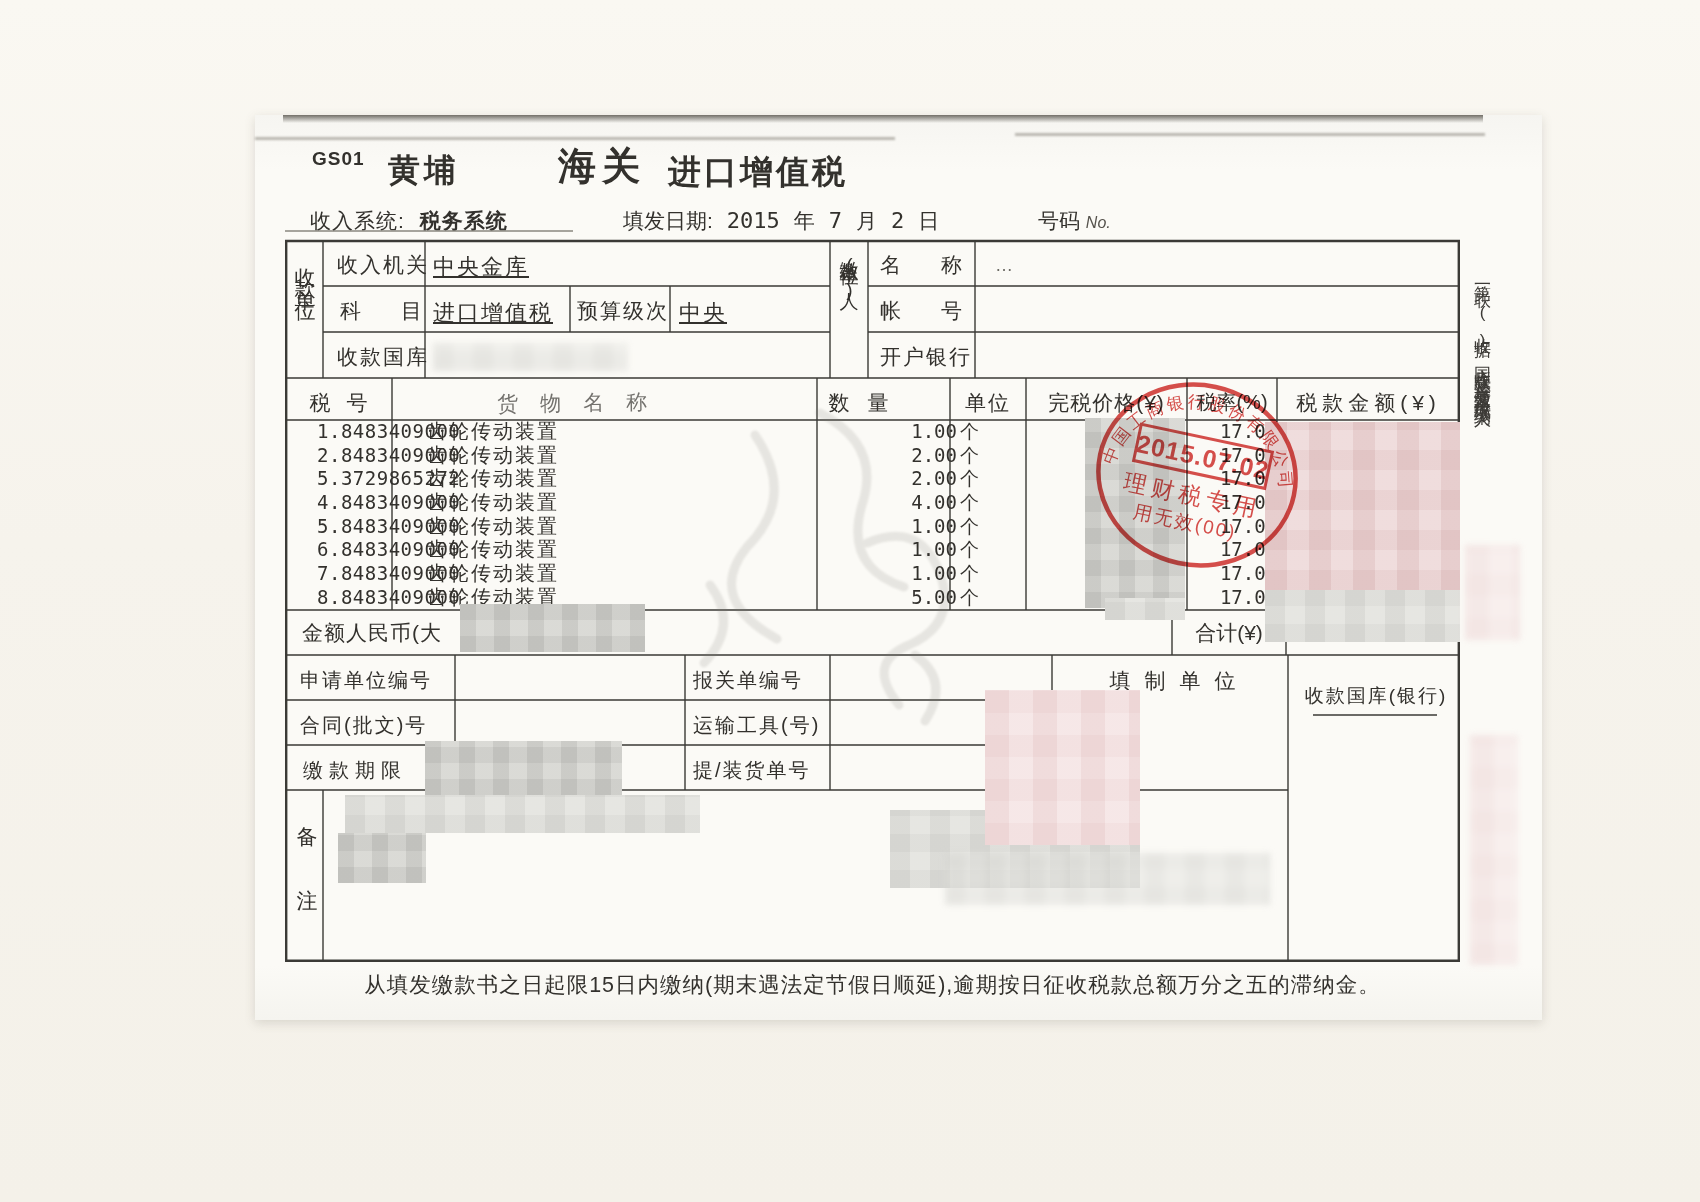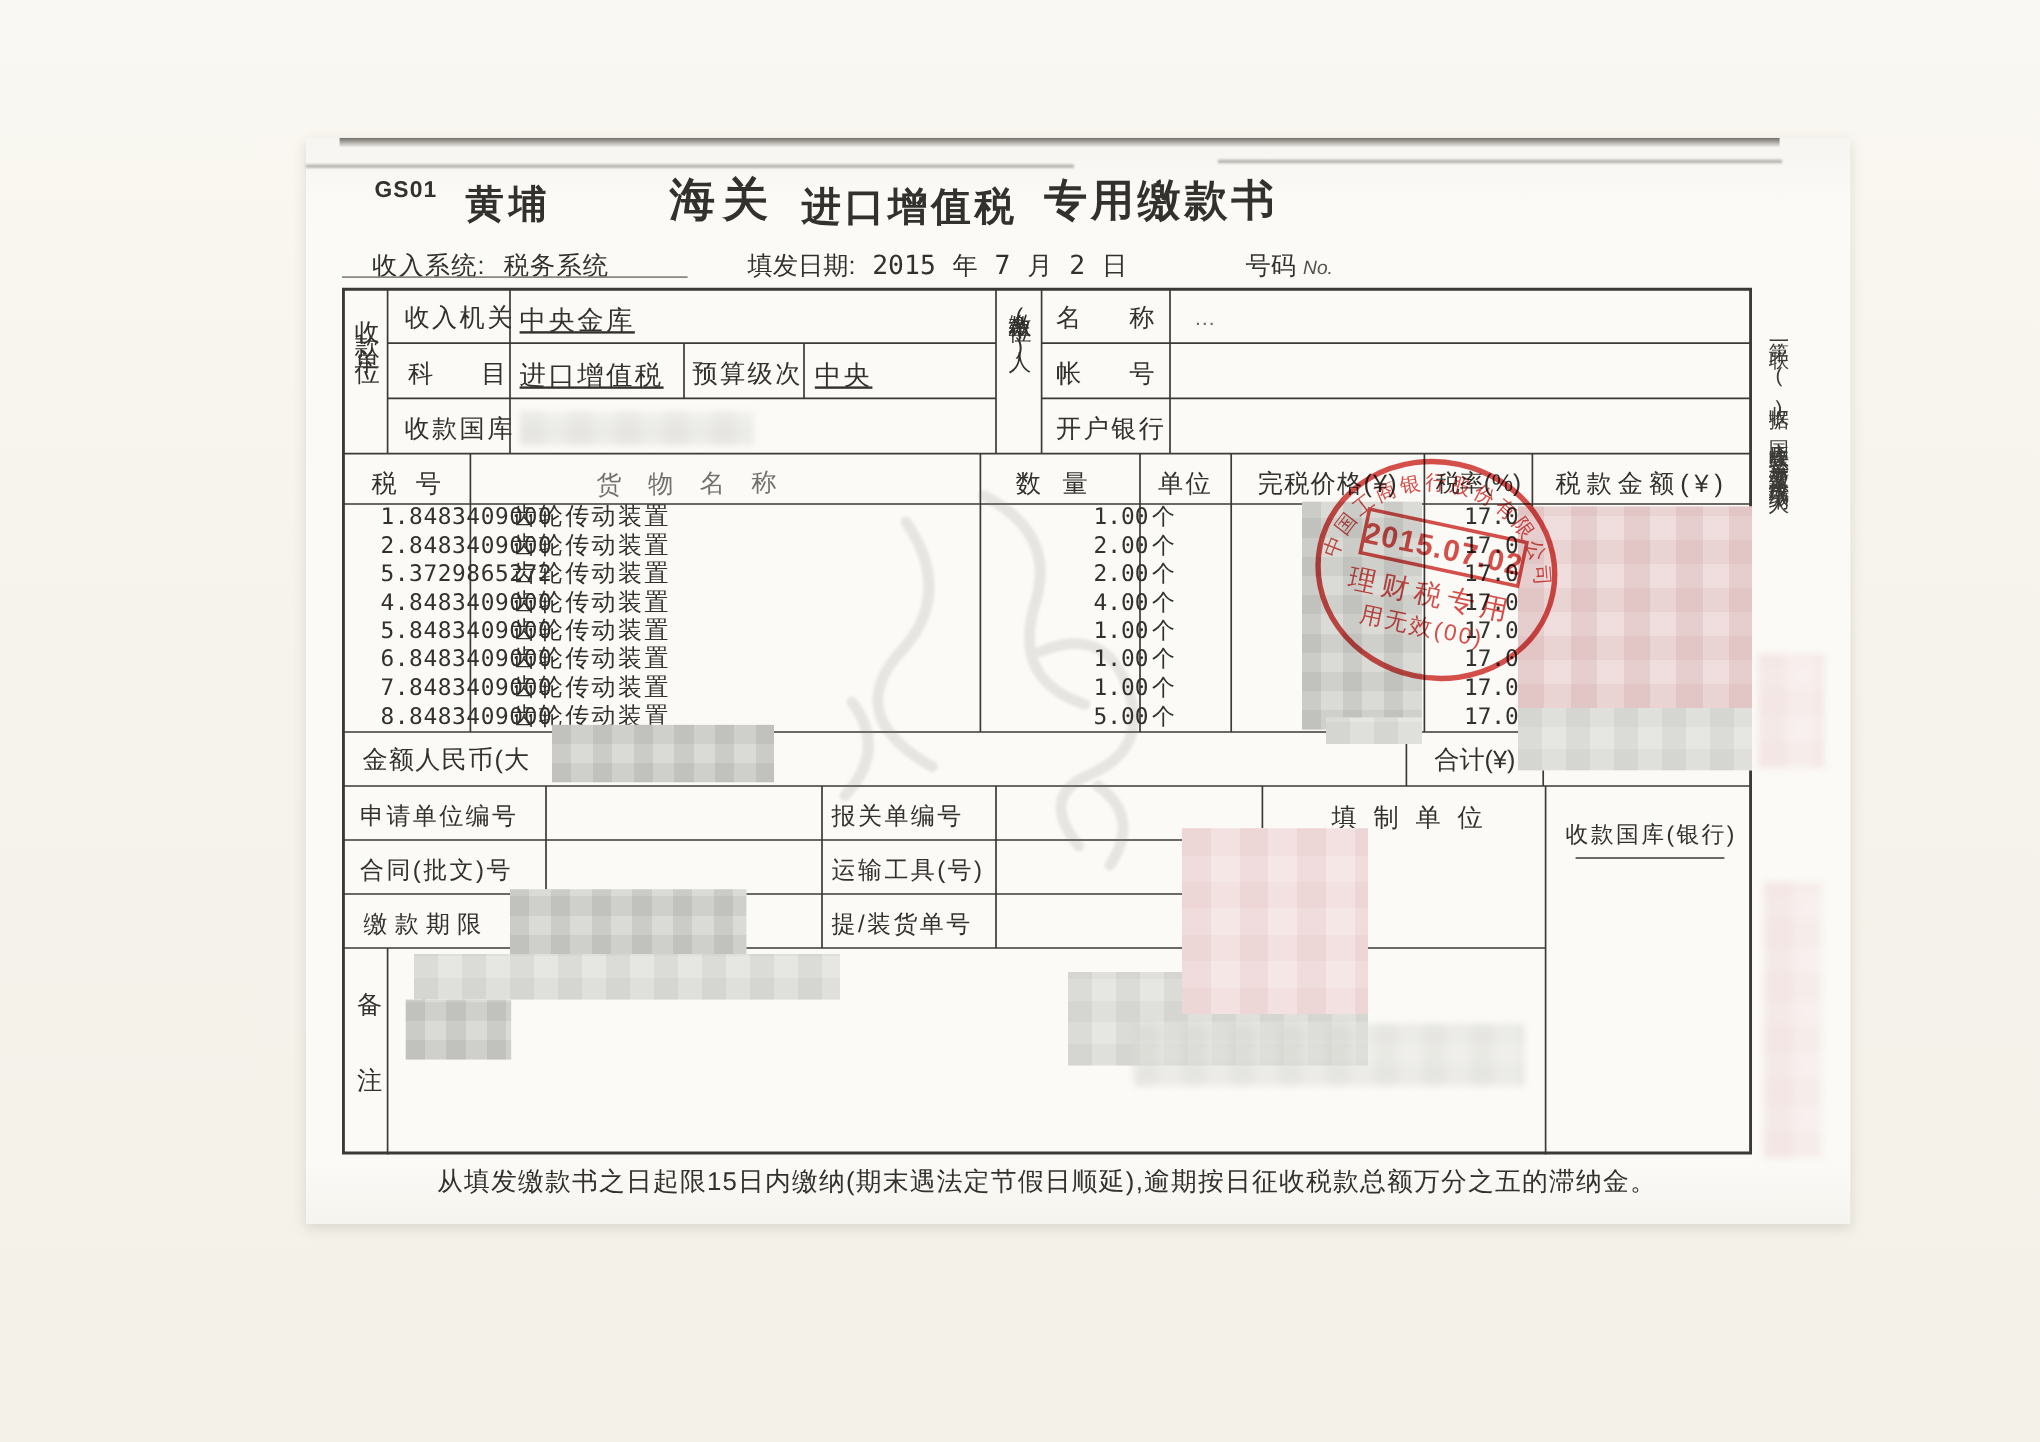--- a/index.html
+++ b/index.html
@@ -70,25 +70,24 @@
 
     <div class="abs scan-strip" style="left:28px;top:0;width:1200px;height:8px;"></div>
     <div class="abs scan-line" style="left:0;top:22px;width:640px;height:3px;"></div>
     <div class="abs scan-line" style="left:760px;top:18px;width:470px;height:3px;"></div>
 
     <div class="abs ink form-code">GS01</div>
     <div class="abs ink customs-name">黄埔</div>
     <div class="abs ink title">
       <span class="t1">海关</span>
       <span class="t2">进口增值税</span>
-      <span class="t3">专用缴款书</span>
     </div>
     <div class="abs ink sysline">
       <span>收入系统:</span>
-      <span style="margin-left:8px;">税务系统</span>
+      <span style="margin-left:8px;font-weight:bold;">税务系统</span>
     </div>
     <div class="abs ink dateline">
       <span>填发日期:</span>
       <span class="dnum num">2015</span>
       <span>年</span>
       <span class="dnum num">7</span>
       <span>月</span>
       <span class="dnum num">2</span>
       <span>日</span>
     </div>
@@ -140,21 +139,21 @@
     <div class="abs mz mz-lgrey blur-smudge" style="left:178px;top:228px;width:195px;height:28px;"></div>
 
     <div class="abs ink vtext" style="left:581px;top:131px;font-size:19px;letter-spacing:2px;">缴款单位(人)</div>
     <div class="abs ink cell-label ls-wide" style="left:625px;top:136px;">名称</div>
     <div class="abs faint" style="left:740px;top:140px;font-size:18px;letter-spacing:3px;">…</div>
     <div class="abs ink cell-label ls-wide" style="left:625px;top:182px;">帐号</div>
     <div class="abs ink cell-label" style="left:625px;top:228px;">开户银行</div>
 
     <div class="abs ink g-head" style="left:30px;top:263px;width:107px;letter-spacing:16px;text-indent:16px;">税号</div>
     <div class="abs ink g-head" style="left:137px;top:263px;width:360px;letter-spacing:22px;text-indent:22px;opacity:.68;transform:rotate(-.8deg);">货物名称</div>
-    <div class="abs ink g-head" style="left:560px;top:263px;width:123px;letter-spacing:18px;text-indent:18px;">数量</div>
+    <div class="abs ink g-head" style="left:542px;top:263px;width:123px;letter-spacing:18px;text-indent:18px;">数量</div>
     <div class="abs ink g-head" style="left:695px;top:263px;width:76px;letter-spacing:2px;">单位</div>
     <div class="abs ink g-head" style="left:771px;top:263px;width:161px;letter-spacing:1px;">完税价格(¥)</div>
     <div class="abs ink g-head" style="left:932px;top:263px;width:90px;font-size:20px;">税率(%)</div>
     <div class="abs ink g-head" style="left:1022px;top:263px;width:183px;letter-spacing:5px;">税款金额(¥)</div>
 
     <div class="abs ink g-rows">
       <div class="g-row">
         <span class="c-tax num">1.8483409000</span>
         <span class="c-name">齿轮传动装置</span>
         <span class="c-qty num">1.00</span>

